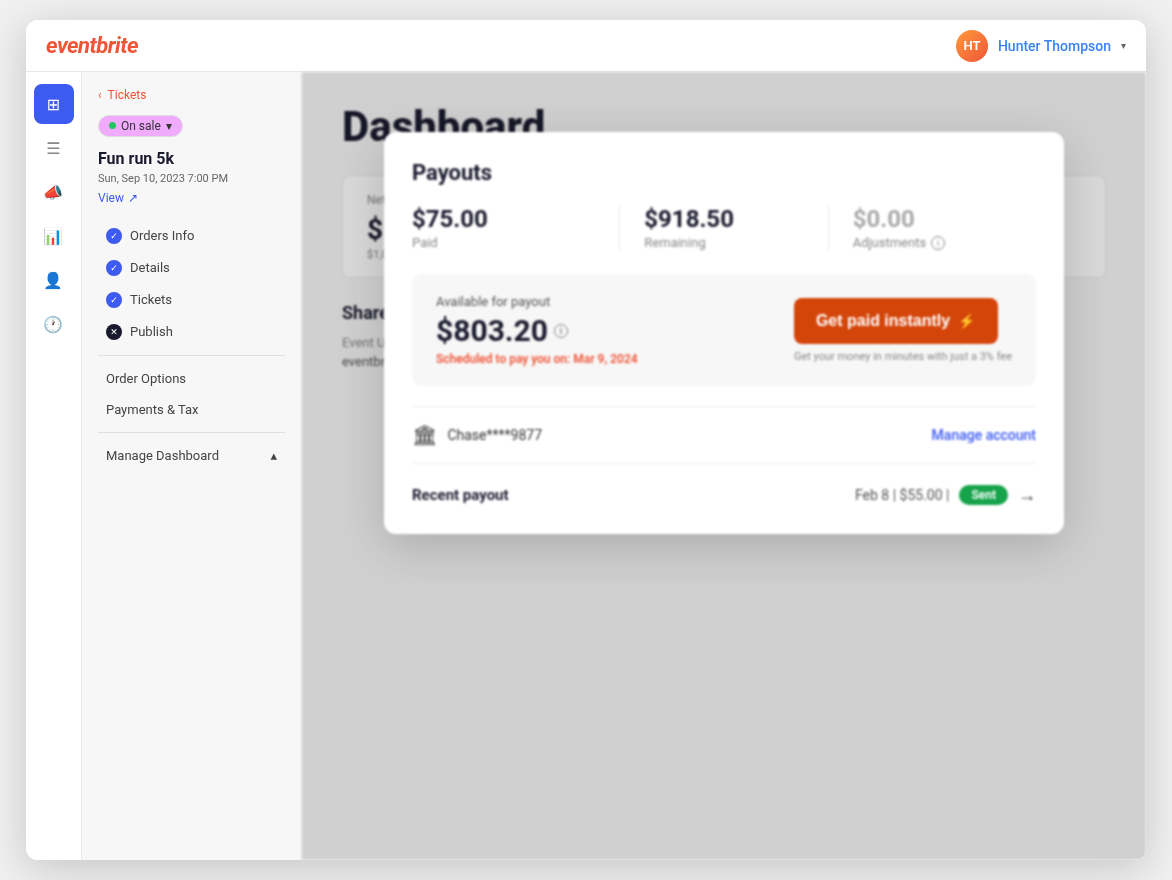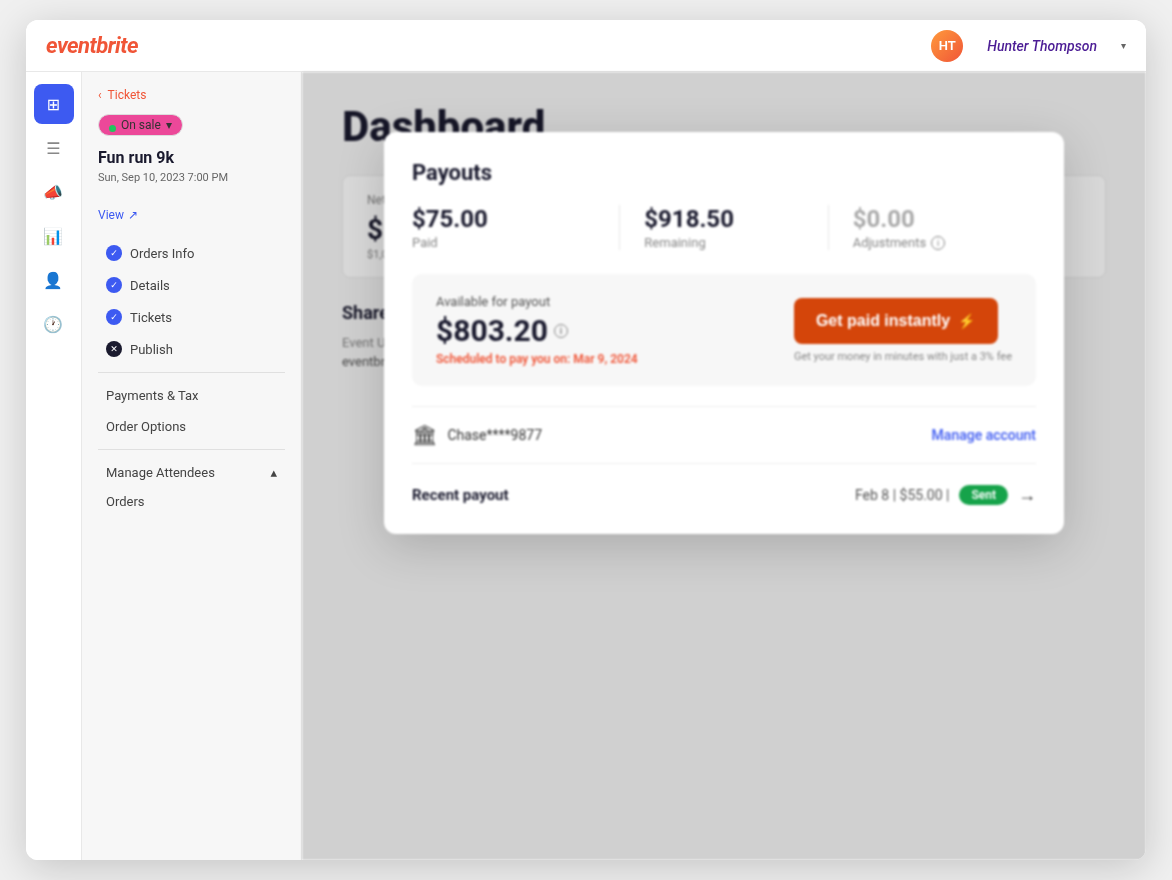--- a/index.html
+++ b/index.html
@@ -35,39 +35,38 @@
     .logo {
       color: #f05537;
       font-size: 22px;
       font-weight: 700;
       font-style: italic;
       letter-spacing: -0.5px;
     }
     .user-area {
       display: flex;
       align-items: center;
-      gap: 24px;
+      gap: 10px;
     }
     .user-avatar {
       width: 32px;
       height: 32px;
       border-radius: 50%;
       background: linear-gradient(135deg, #ff9a3c, #f05537);
       display: flex;
       align-items: center;
       justify-content: center;
       color: #fff;
       font-size: 13px;
       font-weight: 600;
     }
     .user-name {
       font-size: 14px;
-      color: #4c1d95;
+      color: #3b82f6;
       font-weight: 500;
-      font-style: italic;
     }
     .chevron-down {
       font-size: 10px;
       color: #666;
     }
 
     
     .main-layout {
       display: flex;
       height: calc(840px - 52px);
@@ -111,23 +110,23 @@
     .breadcrumb {
       display: flex;
       align-items: center;
       gap: 6px;
       margin-bottom: 12px;
       font-size: 12px;
       color: #f05537;
     }
     .status-badge {
       display: inline-flex;
-      align-items: flex-end;
+      align-items: center;
       gap: 5px;
-      background: #ec4899;
+      background: #f0abfc;
       border: 1px solid #ddd;
       border-radius: 20px;
       padding: 3px 10px;
       font-size: 12px;
       color: #333;
       margin-bottom: 12px;
       cursor: pointer;
     }
     .status-dot {
       width: 7px;
@@ -137,21 +136,21 @@
     }
     .event-title {
       font-size: 16px;
       font-weight: 700;
       color: #1a1a2e;
       margin-bottom: 4px;
     }
     .event-date {
       font-size: 11px;
       color: #666;
-      margin-bottom: 24px;
+      margin-bottom: 6px;
     }
     .view-link {
       font-size: 12px;
       color: #3d5af1;
       cursor: pointer;
       display: flex;
       align-items: center;
       gap: 4px;
       margin-bottom: 16px;
     }
@@ -486,21 +485,21 @@
     <div class="left-panel">
       <div class="breadcrumb">
         <span>‹</span>
         <span>Tickets</span>
       </div>
       <div class="status-badge">
         <span class="status-dot"></span>
         <span>On sale</span>
         <span>▾</span>
       </div>
-      <div class="event-title">Fun run 9k</div>
+      <div class="event-title">Fun run 5k</div>
       <div class="event-date">Sun, Sep 10, 2023 7:00 PM</div>
       <div class="view-link">
         <span>View</span>
         <span>↗</span>
       </div>
 
       <div class="nav-item">
         <div class="nav-check done">✓</div>
         <span>Orders Info</span>
       </div>
@@ -512,30 +511,29 @@
         <div class="nav-check done">✓</div>
         <span>Tickets</span>
       </div>
       <div class="nav-item">
         <div class="nav-check incomplete">✕</div>
         <span>Publish</span>
       </div>
 
       <div class="nav-divider"></div>
 
+      <div class="nav-plain">Order Options</div>
       <div class="nav-plain">Payments &amp; Tax</div>
-      <div class="nav-plain">Order Options</div>
 
       <div class="nav-divider"></div>
 
       <div class="nav-section">
-        <span>Manage Attendees</span>
+        <span>Manage Dashboard</span>
         <span>▴</span>
       </div>
-      <div class="nav-plain">Orders</div>
     </div>
 
     <div class="main-content">
       <div class="page-title">Dashboard</div>
       <div class="stats-row">
         <div class="stat-card">
           <div class="stat-label">Net sales ⓘ</div>
           <div class="stat-value">$975.50</div>
           <div class="stat-sub">$1,020.50 gross sales</div>
         </div>

